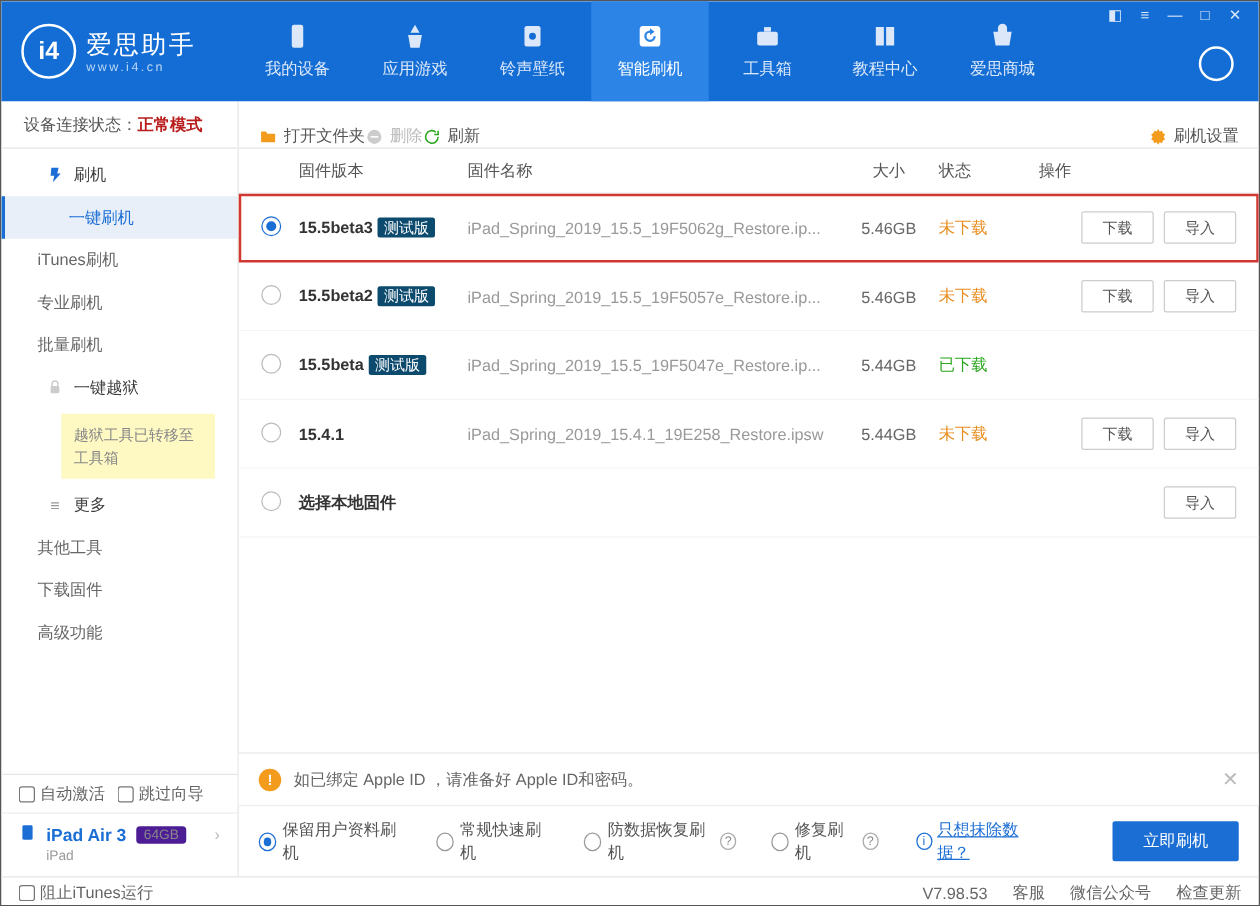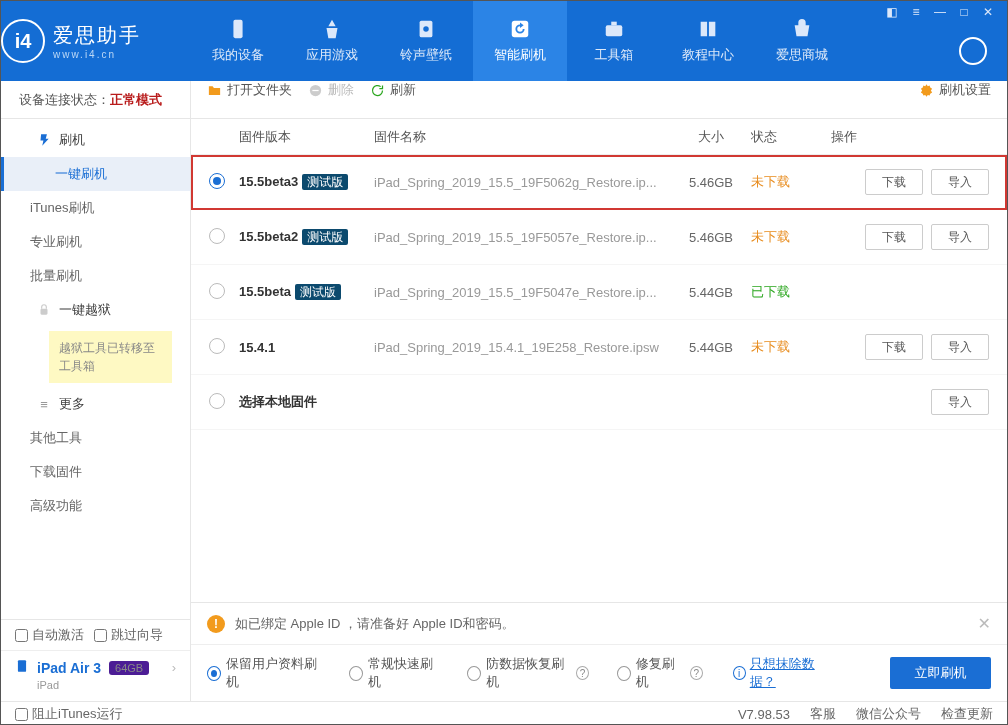--- a/index.html
+++ b/index.html
@@ -1,18 +1,18 @@
 <!DOCTYPE html>
 <html><head>
 <meta charset="utf-8">
 <style>
 *{box-sizing:border-box;margin:0;padding:0;font-family:"Microsoft YaHei","PingFang SC",Arial,sans-serif;font-size:13px}
 body{width:1008px;height:725px;overflow:hidden;border:1px solid #555;background:#fff}
 .header{height:80px;background:#146DD4;color:#fff;position:relative;display:flex}
-.logo-area{width:190px;display:flex;align-items:center;padding-left:0;gap:8px}
+.logo-area{width:190px;display:flex;align-items:center;padding-left:16px;gap:8px}
 .logo-badge{width:44px;height:44px;border:2px solid #fff;border-radius:50%;display:flex;align-items:center;justify-content:center;font-size:20px;font-weight:bold}
 .logo-txt .t1{font-size:20px;letter-spacing:2px}
 .logo-txt .t2{font-size:10px;color:#bcd8f6;letter-spacing:2px}
 .nav{display:flex;flex:1}
 .nav-item{width:94px;display:flex;flex-direction:column;align-items:center;justify-content:center;gap:6px;color:#dde9f9;cursor:pointer}
 .nav-item.active{background:#2b84e6;color:#fff}
 .nav-icon{width:22px;height:22px;display:flex;align-items:center;justify-content:center}
 .nav-icon svg{width:22px;height:22px;fill:#dce8fa}
 .nav-item.active svg{fill:#fff}
 .window-controls{position:absolute;right:8px;top:2px;display:flex;gap:2px}
@@ -39,21 +39,21 @@
 .chk{display:flex;align-items:center;gap:4px;cursor:pointer}
 .chk input{width:13px;height:13px}
 .device-box{padding:8px 14px 10px;border-top:1px solid #eee}
 .device-main{display:flex;align-items:center;gap:8px}
 .device-main .dicon{color:#1a6ed4}
 .device-main .name{color:#1a6ed4;font-weight:bold;font-size:14px}
 .device-main .badge{background:#4c1d95;color:#888;font-size:11px;padding:1px 6px;border-radius:3px}
 .device-sub{color:#999;font-size:11px;margin-top:3px;padding-left:22px}
 
 .main{flex:1;display:flex;flex-direction:column}
-.toolbar{height:38px;display:flex;align-items:flex-start;padding:0 16px;border-bottom:1px solid #e6e6e6;gap:16px}
+.toolbar{height:38px;display:flex;align-items:flex-end;padding:0 16px;border-bottom:1px solid #e6e6e6;}
 .tool{display:flex;align-items:center;gap:5px;cursor:pointer;color:#555;font-size:13px}
 .tool.disabled{color:#bbb}
 .tool svg{width:15px;height:15px}
 .spacer{flex:1}
 .settings-btn{color:#555}
 .settings-btn svg{fill:#f29b1d}
 
 .th{display:flex;height:36px;align-items:center;padding:0 18px;color:#555;border-bottom:1px solid #eee}
 .c-sel{width:30px}
 .c-ver{width:135px}

